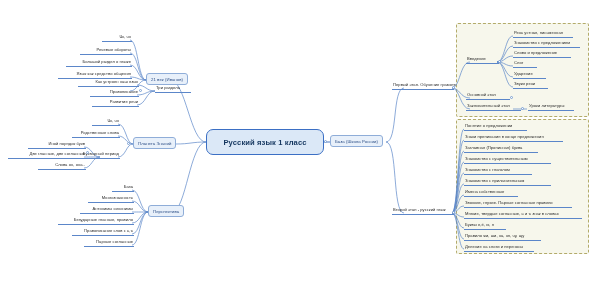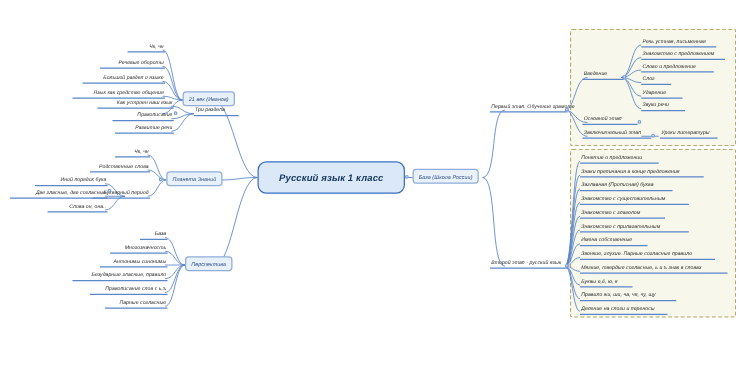--- a/index.html
+++ b/index.html
@@ -1,18 +1,18 @@
 <!DOCTYPE html>
 <html><head>
 <meta charset="utf-8">
 <style>
   html,body{margin:0;padding:0;background:#ffffff;}
   body{width:591px;height:306px;position:relative;overflow:hidden;
        font-family:"Liberation Sans","DejaVu Sans",sans-serif;}
-  #map{position:absolute;left:0;top:0;width:492px;height:306px;font-style:italic;}
+  #map{position:absolute;left:0;top:0;width:492px;height:306px;}
   svg.links{position:absolute;left:0;top:0;width:591px;height:306px;pointer-events:none;}
 
   
   .group{position:absolute;border:1px dashed #b3ab6a;background:#f7f7ec;border-radius:2px;}
 
   
   .leaf{position:absolute;white-space:nowrap;color:#2b2b2b;font-size:4.1px;
         line-height:6px;border-bottom:1px solid #5b86c9;padding:0 1px 0.5px 1px;
         letter-spacing:0.05px;}
   .leaf.r{text-align:left;}

